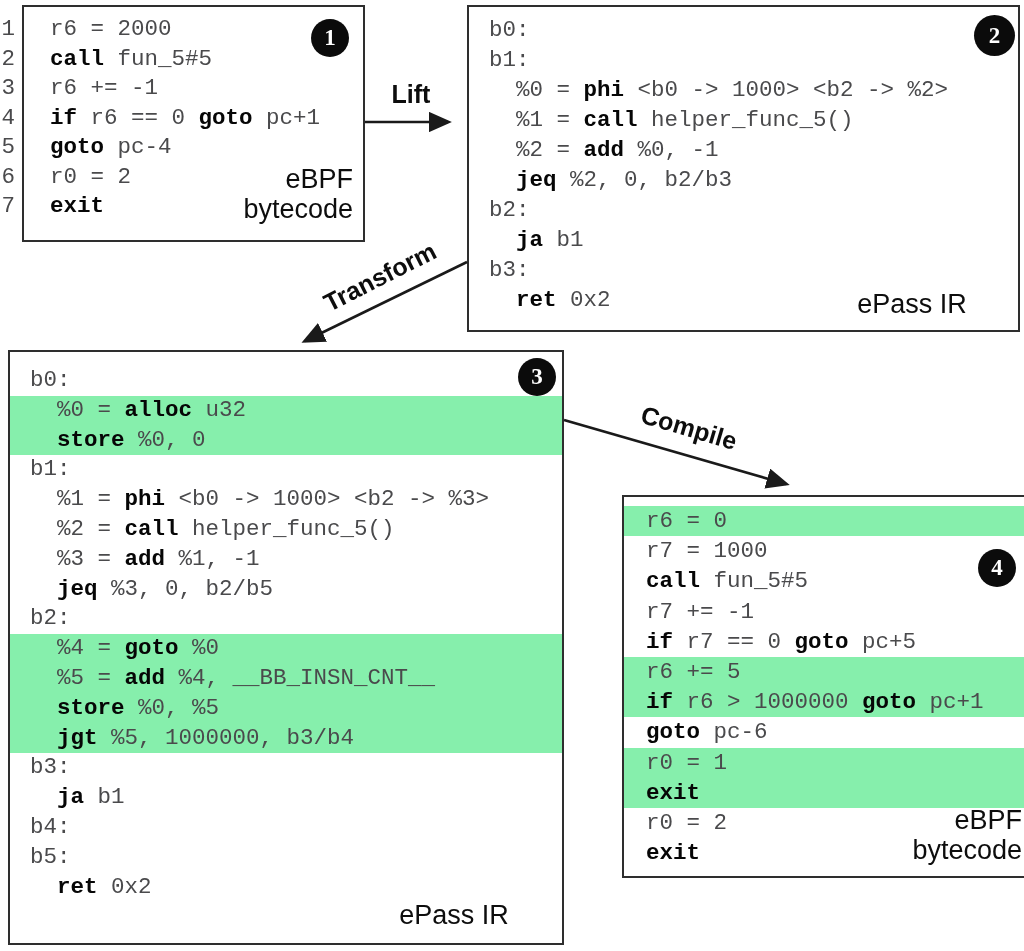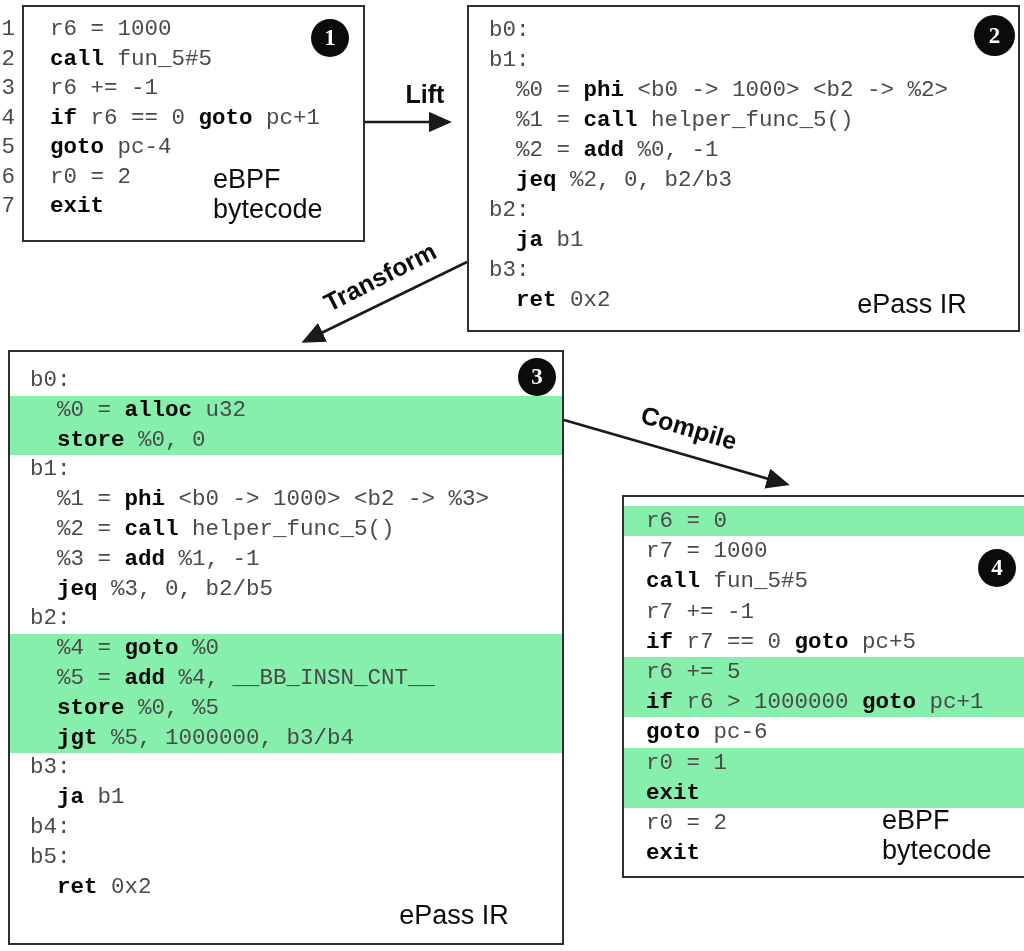--- a/index.html
+++ b/index.html
@@ -13,21 +13,21 @@
   .lines{position:absolute;left:0;right:0;top:0;}
   .line{
     white-space:pre;font-family:"Liberation Mono","DejaVu Sans Mono",monospace;
     font-size:22.5px;color:#4a4a4c;height:var(--lh);line-height:var(--lh);
     padding-left:var(--pad);box-sizing:border-box;
   }
   .line .kw{font-weight:bold;color:#060606;}
   .line.hl{background:#86efac;}
   .footer{
     position:absolute;font-family:"Liberation Sans",sans-serif;font-size:27px;color:#0d0d0d;
-    white-space:pre-line;text-align:left;line-height:var(--lh);
+    white-space:pre-line;text-align:right;line-height:var(--lh);
   }
   .footer.single{text-align:center;}
   .badge{
     position:absolute;background:#0b0b0b;border-radius:50%;color:#ffffff;
     display:flex;align-items:center;justify-content:center;
     font-family:"Liberation Serif","DejaVu Serif",serif;font-weight:bold;font-size:23px;
   }
   .gutter{
     position:absolute;left:0;top:15px;width:15px;text-align:right;
     font-family:"Liberation Mono","DejaVu Sans Mono",monospace;font-size:22.5px;
@@ -64,21 +64,21 @@
   <div class="gutter">1
 2
 3
 4
 5
 6
 7</div>
 
   <div id="box1" class="codebox">
     <div class="lines">
-        <div class="line"><span class="op">r6 = 1000</span></div>
+        <div class="line"><span class="op">r6 = 2000</span></div>
         <div class="line"><span class="kw">call</span><span class="op"> fun_5#5</span></div>
         <div class="line"><span class="op">r6 += -1</span></div>
         <div class="line"><span class="kw">if</span><span class="op"> r6 == 0 </span><span class="kw">goto</span><span class="op"> pc+1</span></div>
         <div class="line"><span class="kw">goto</span><span class="op"> pc-4</span></div>
         <div class="line"><span class="op">r0 = 2</span></div>
         <div class="line"><span class="kw">exit</span></div>
       </div>
     <div class="badge">1</div>
     <div class="footer">eBPF
 bytecode</div>
@@ -150,17 +150,17 @@
     <defs>
       <marker id="ah" markerWidth="9" markerHeight="8" refX="7.5" refY="4" orient="auto">
         <path d="M0,0 L9,4 L0,8 z" fill="#1a1a1a"></path>
       </marker>
     </defs>
     <line x1="365" y1="122" x2="448" y2="122" stroke="#1a1a1a" stroke-width="2.6" marker-end="url(#ah)"></line>
     <line x1="467" y1="262" x2="305" y2="341" stroke="#1a1a1a" stroke-width="2.6" marker-end="url(#ah)"></line>
     <line x1="564" y1="420" x2="786" y2="484" stroke="#1a1a1a" stroke-width="2.6" marker-end="url(#ah)"></line>
   </svg>
 
-  <div class="arrow-label" style="left:425px;top:94px;">Lift</div>
+  <div class="arrow-label" style="left:411px;top:94px;">Lift</div>
   <div class="arrow-label" style="left:380px;top:277px;transform:translate(-50%,-50%) rotate(-27deg);">Transform</div>
   <div class="arrow-label" style="left:689px;top:428px;transform:translate(-50%,-50%) rotate(16.5deg);">Compile</div>
 
 </div>
 
 </body></html>

